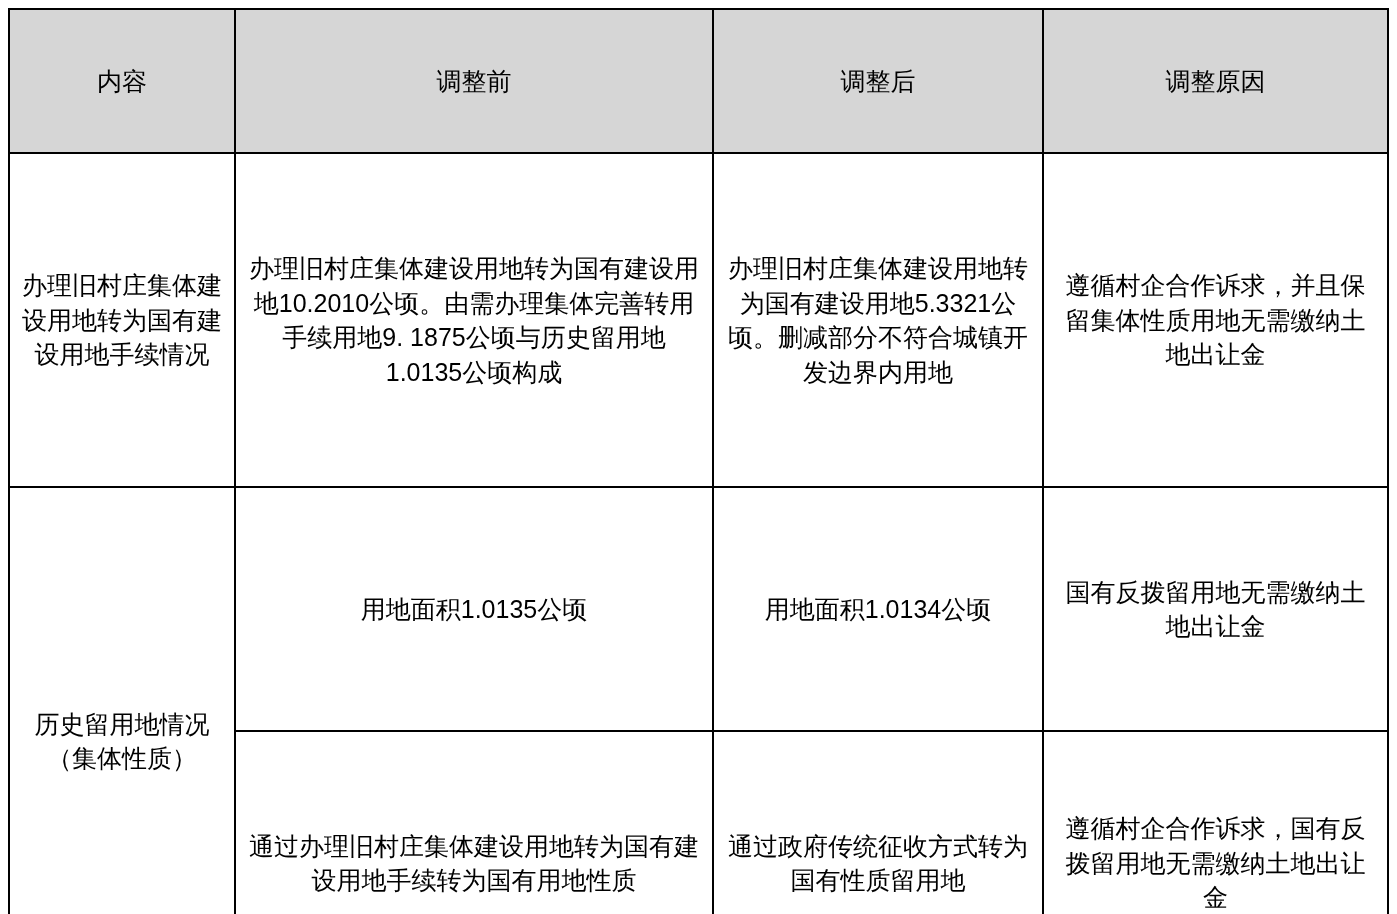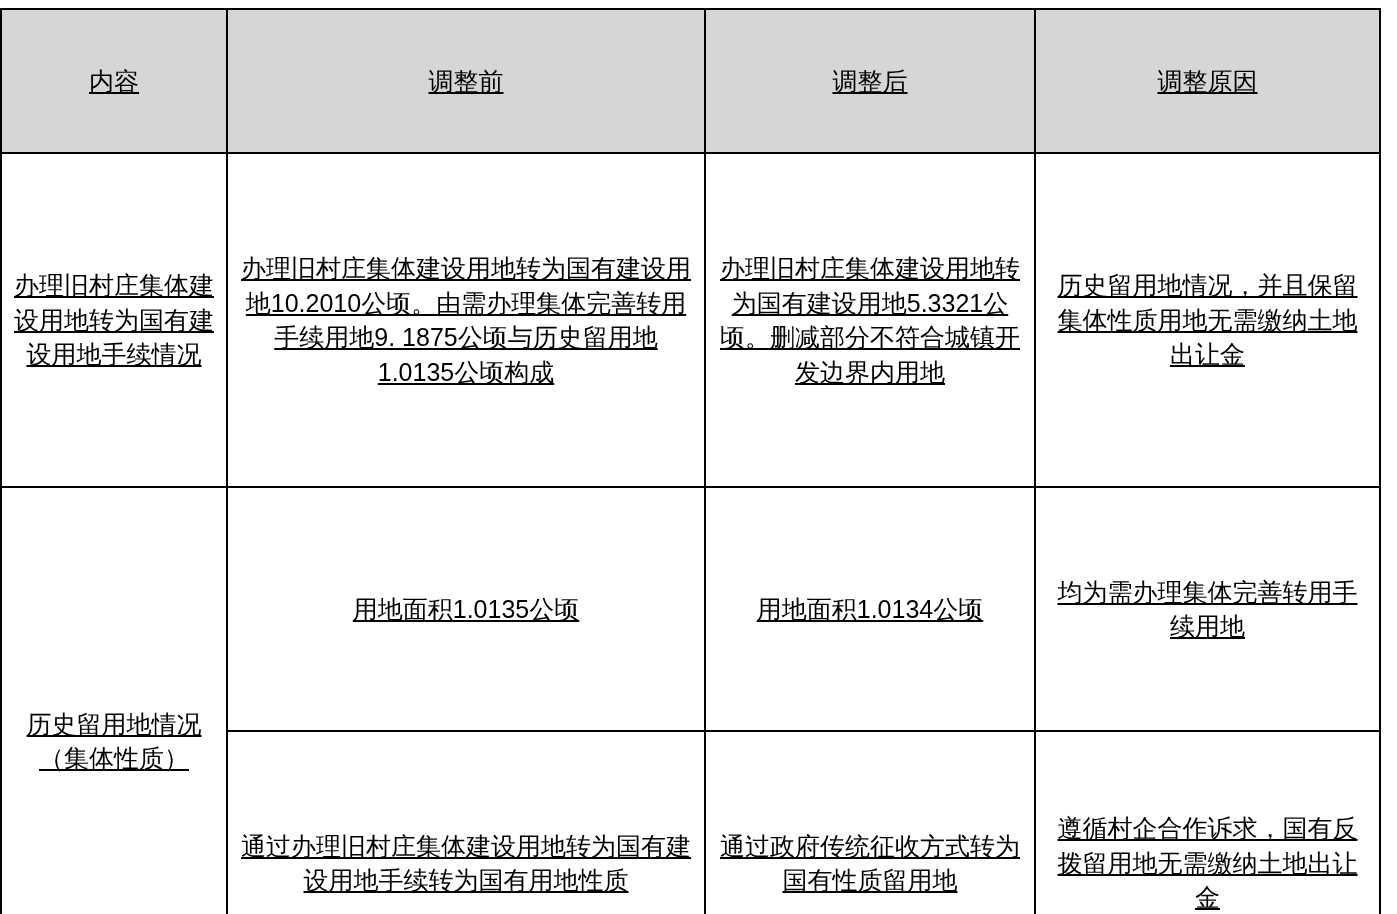--- a/index.html
+++ b/index.html
@@ -12,22 +12,21 @@
     height: 914px;
     font-family: "Liberation Sans", "DejaVu Sans", sans-serif;
     color: #000000;
     overflow: hidden;
   }
   .sheet {
     width: 1397px;
     height: 914px;
     position: relative;
     box-sizing: border-box;
-    padding: 8px 8px 8px 0;
-    text-decoration: underline;
+    padding: 8px 8px 8px 8px;
   }
   table.cmp-table {
     border-collapse: collapse;
     table-layout: fixed;
     width: 1381px;
     height: 898px;
     border: 2px solid #000000;
   }
   table.cmp-table td,
   table.cmp-table th {
@@ -82,27 +81,27 @@
         <th>调整前</th>
         <th>调整后</th>
         <th>调整原因</th>
       </tr>
     </thead>
     <tbody>
       <tr class="row-1">
         <td class="narrow-lead">办理旧村庄集体建设用地转为国有建设用地手续情况</td>
         <td class="content-cell">办理旧村庄集体建设用地转为国有建设用地10.2010公顷。由需办理集体完善转用手续用地9. 1875公顷与历史留用地1.0135公顷构成</td>
         <td class="content-cell">办理旧村庄集体建设用地转为国有建设用地5.3321公顷。删减部分不符合城镇开发边界内用地</td>
-        <td class="content-cell">历史留用地情况，并且保留集体性质用地无需缴纳土地出让金</td>
+        <td class="content-cell">遵循村企合作诉求，并且保留集体性质用地无需缴纳土地出让金</td>
       </tr>
       <tr class="row-2">
         <td class="narrow-lead rowspan-cell" rowspan="2">历史留用地情况（集体性质）</td>
         <td class="content-cell">用地面积1.0135公顷</td>
         <td class="content-cell">用地面积1.0134公顷</td>
-        <td class="content-cell">均为需办理集体完善转用手续用地</td>
+        <td class="content-cell">国有反拨留用地无需缴纳土地出让金</td>
       </tr>
       <tr class="row-3">
         <td class="content-cell">通过办理旧村庄集体建设用地转为国有建设用地手续转为国有用地性质</td>
         <td class="content-cell">通过政府传统征收方式转为国有性质留用地</td>
         <td class="content-cell">遵循村企合作诉求，国有反拨留用地无需缴纳土地出让金</td>
       </tr>
     </tbody>
   </table>
 </div>
 

